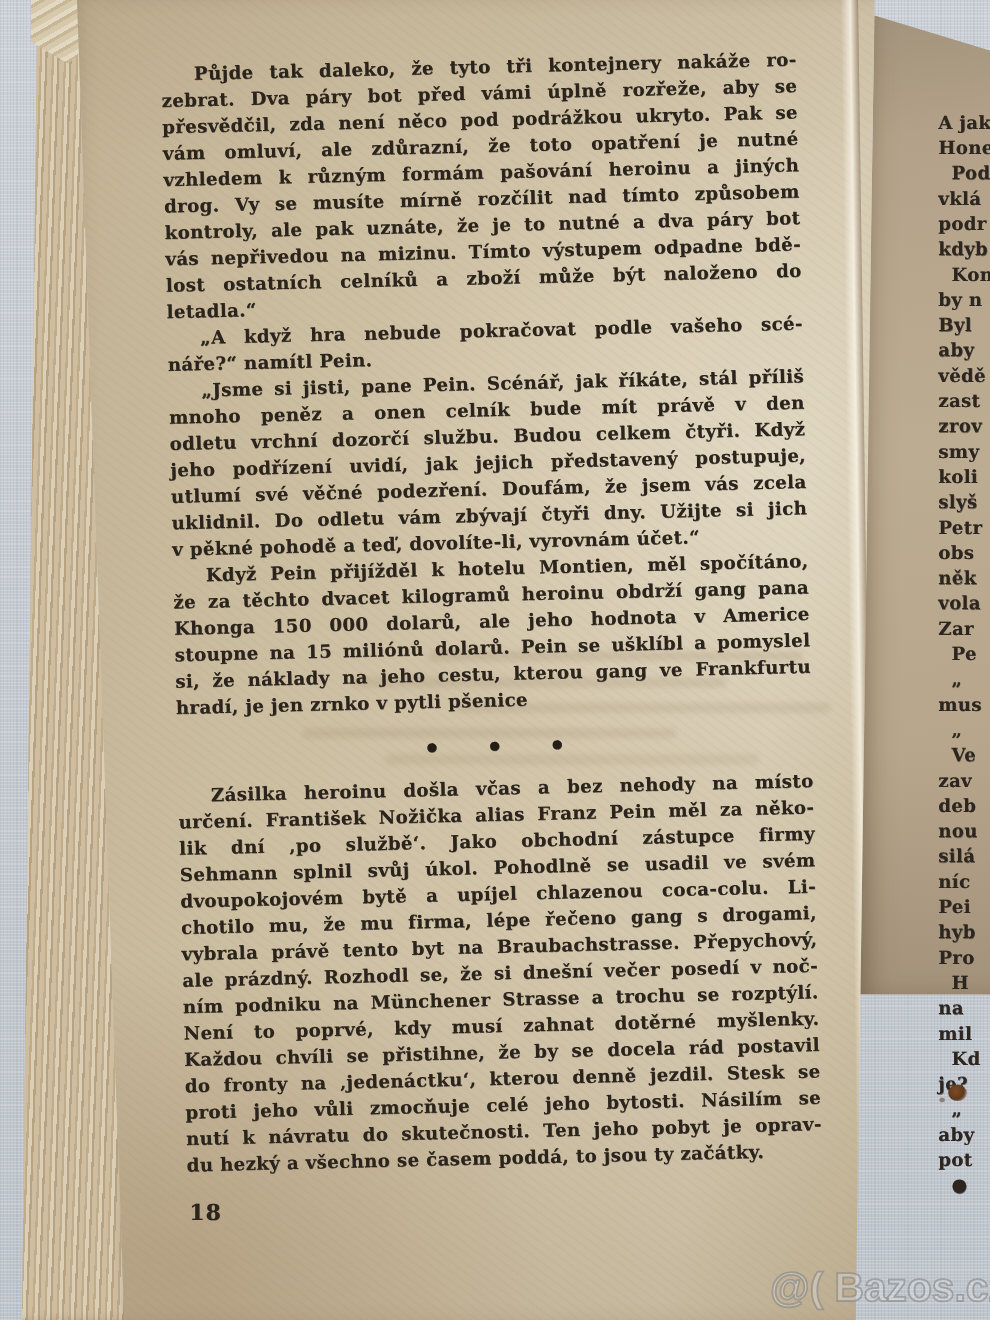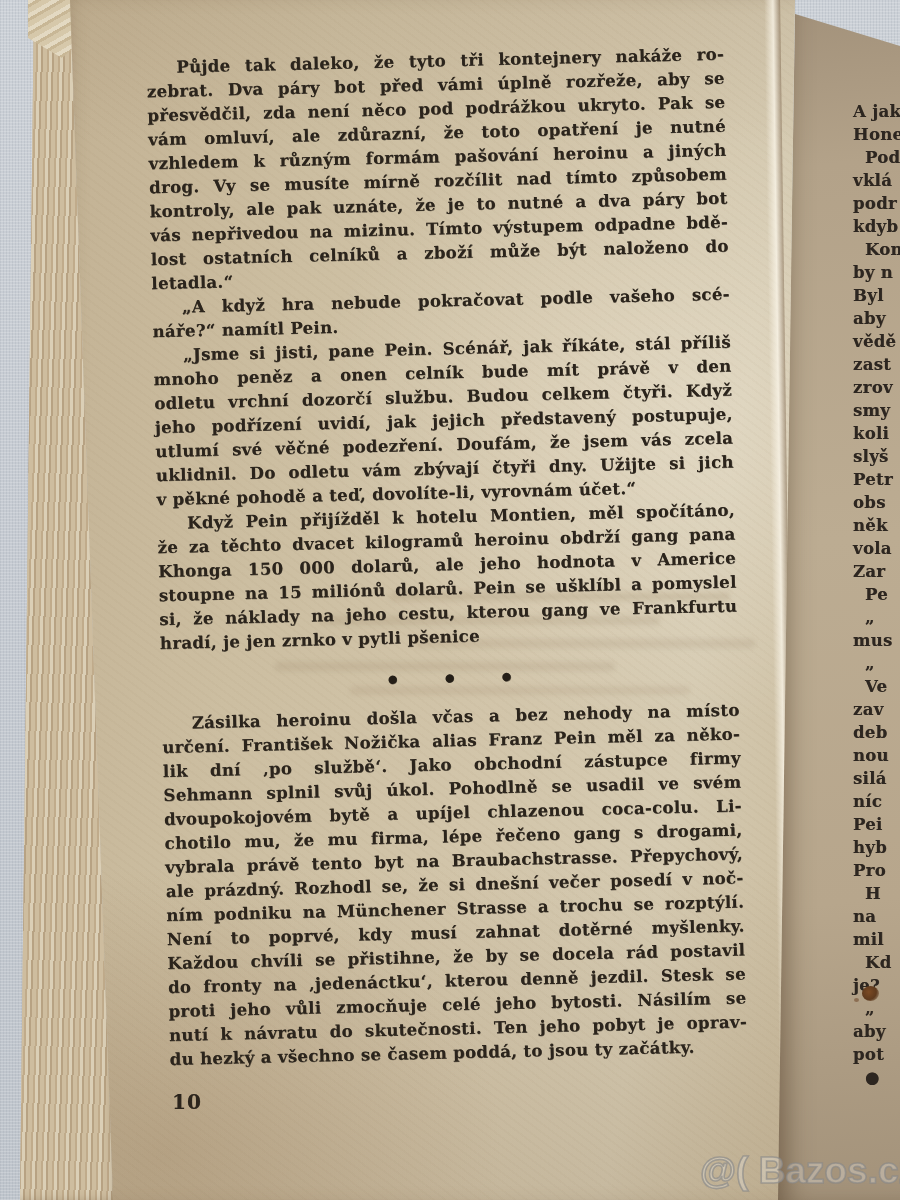--- a/index.html
+++ b/index.html
@@ -8,21 +8,21 @@
   .photo{position:absolute;inset:0;width:900px;height:1200px;overflow:hidden;}
 
   
   .fabric{position:absolute;inset:0;
     background:
       repeating-linear-gradient(0deg, rgba(255,255,255,.18) 0 1px, transparent 1px 3px),
       repeating-linear-gradient(90deg, rgba(150,158,170,.22) 0 1px, transparent 1px 3px),
       linear-gradient(180deg,#ccd1d7 0%,#c6cbd2 45%,#bfc5cc 100%);}
 
   
-  .right-page{position:absolute;left:770px;top:0;width:130px;height:1200px;
+  .right-page{position:absolute;left:770px;top:0;width:130px;height:904px;
     clip-path:polygon(25px 14px,130px 46px,130px 1200px,6px 1200px);
     background:linear-gradient(175deg,#a2917a 0%,#b3a289 14%,#bcac92 45%,#b7a68c 75%,#a3927a 100%);
     box-shadow:inset 26px 0 26px -10px rgba(70,50,30,.5);}
   .right-text{position:absolute;left:83px;top:100px;width:70px;
     font-size:16.5px;font-weight:700;color:#2d2620;letter-spacing:.3px;
     text-shadow:.3px .4px .5px rgba(43,36,28,.55);}
   .rline{height:23px;line-height:23px;white-space:nowrap;}
   .rline.rindent{padding-left:12px;}
   .stain{position:absolute;left:92px;top:986px;width:17px;height:15px;border-radius:50%;
     background:radial-gradient(circle at 40% 40%,#7b4a24 0%,#5e3a1e 55%,rgba(94,58,30,.35) 80%,transparent 100%);
@@ -188,18 +188,18 @@
         <div class="line">vybrala právě tento byt na Braubachstrasse. Přepychový,</div>
         <div class="line">ale prázdný. Rozhodl se, že si dnešní večer posedí v noč-</div>
         <div class="line">ním podniku na Münchener Strasse a trochu se rozptýlí.</div>
         <div class="line">Není to poprvé, kdy musí zahnat dotěrné myšlenky.</div>
         <div class="line">Každou chvíli se přistihne, že by se docela rád postavil</div>
         <div class="line">do fronty na ‚jedenáctku‘, kterou denně jezdil. Stesk se</div>
         <div class="line">proti jeho vůli zmocňuje celé jeho bytosti. Násilím se</div>
         <div class="line">nutí k návratu do skutečnosti. Ten jeho pobyt je oprav-</div>
         <div class="line last">du hezký a všechno se časem poddá, to jsou ty začátky.</div>
       </div>
-    <div class="pageno">10</div>
+    <div class="pageno">18</div>
   </div>
 
   <div class="watermark">@( Bazos.cz</div>
 
 </div>
 
 </body></html>

